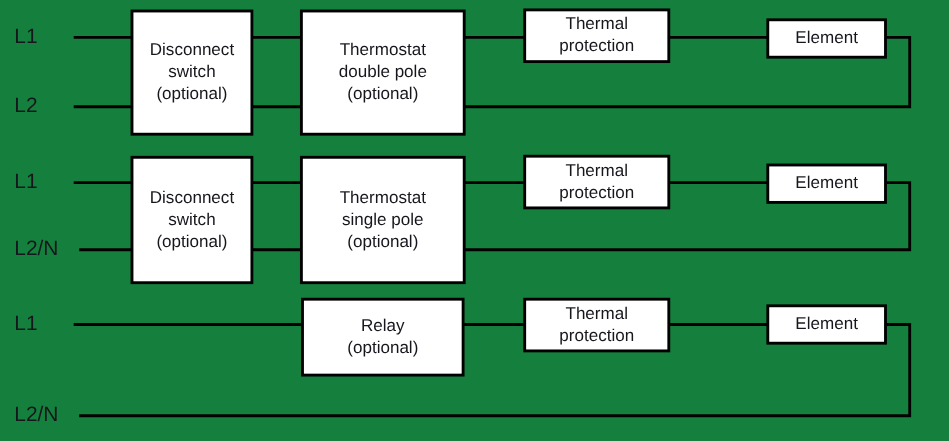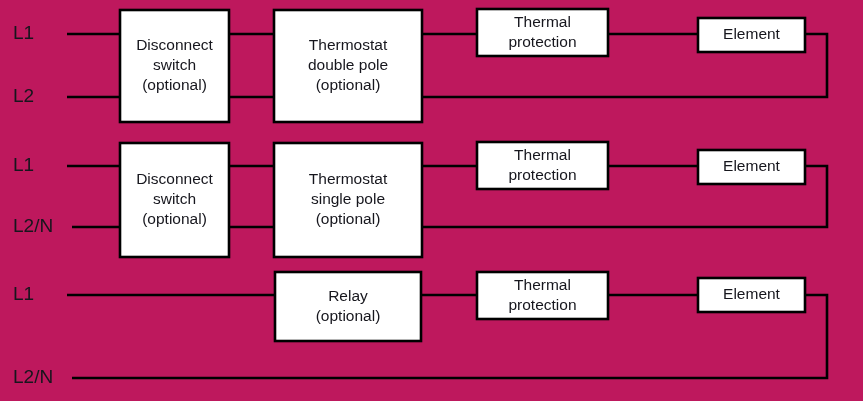--- a/index.html
+++ b/index.html
@@ -11,21 +11,21 @@
   body {
     width: 863px;
     height: 401px;
     font-family: "Liberation Sans", sans-serif;
     overflow: hidden;
   }
   #diagram-root {
     position: relative;
     width: 863px;
     height: 401px;
-    background: #be185d;
+    background: #15803d;
   }
   svg.diagram {
     display: block;
     width: 863px;
     height: 401px;
   }
   .wire {
     stroke: #000000;
     stroke-width: 2.6;
     fill: none;

